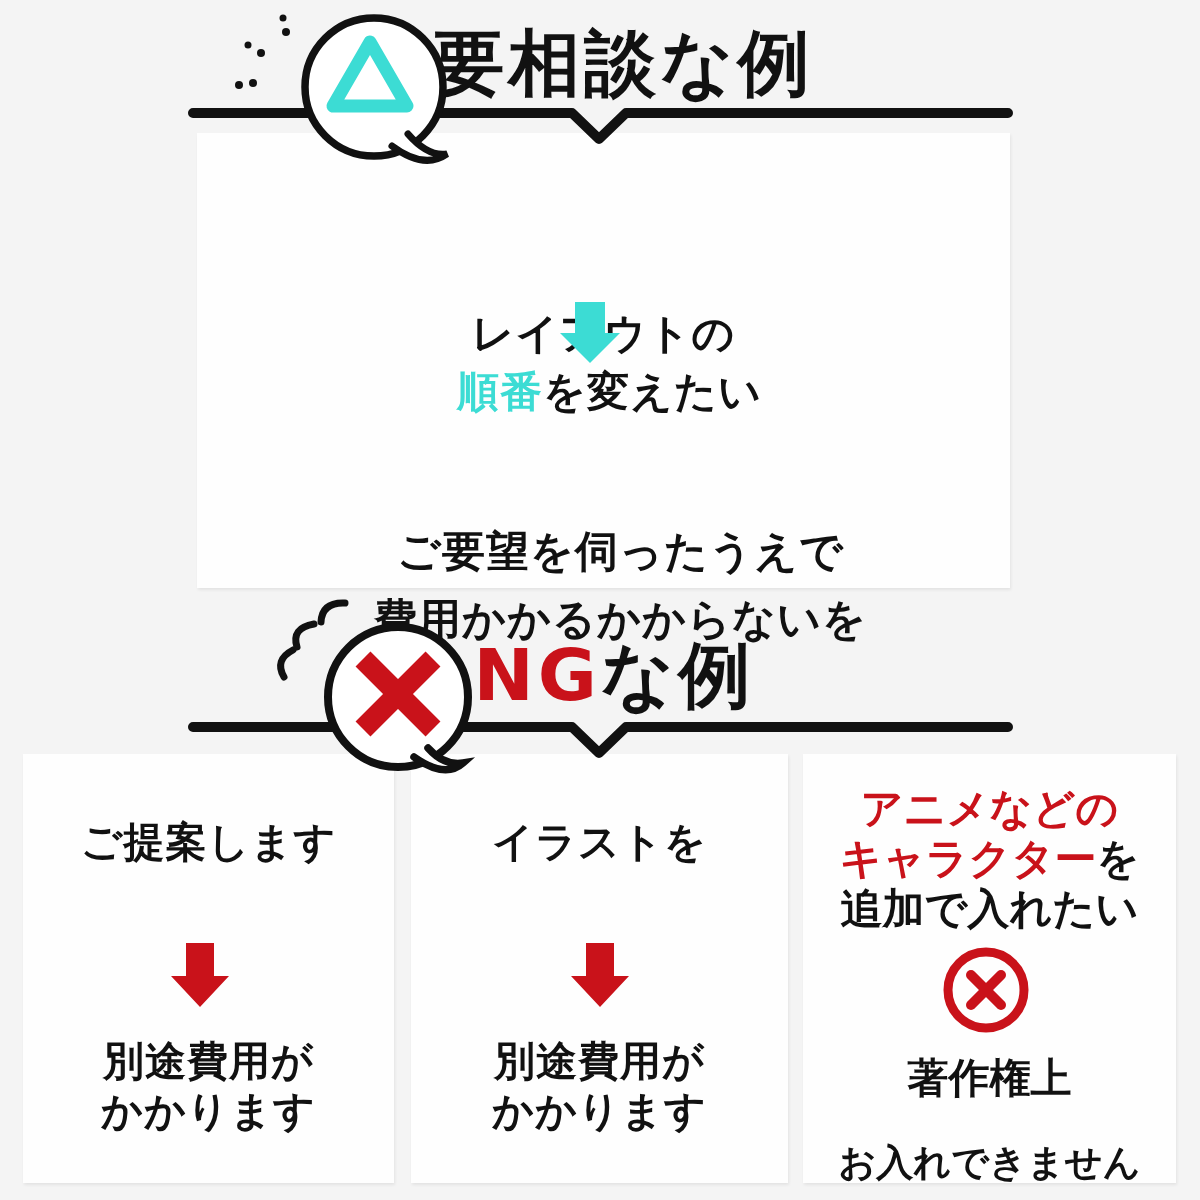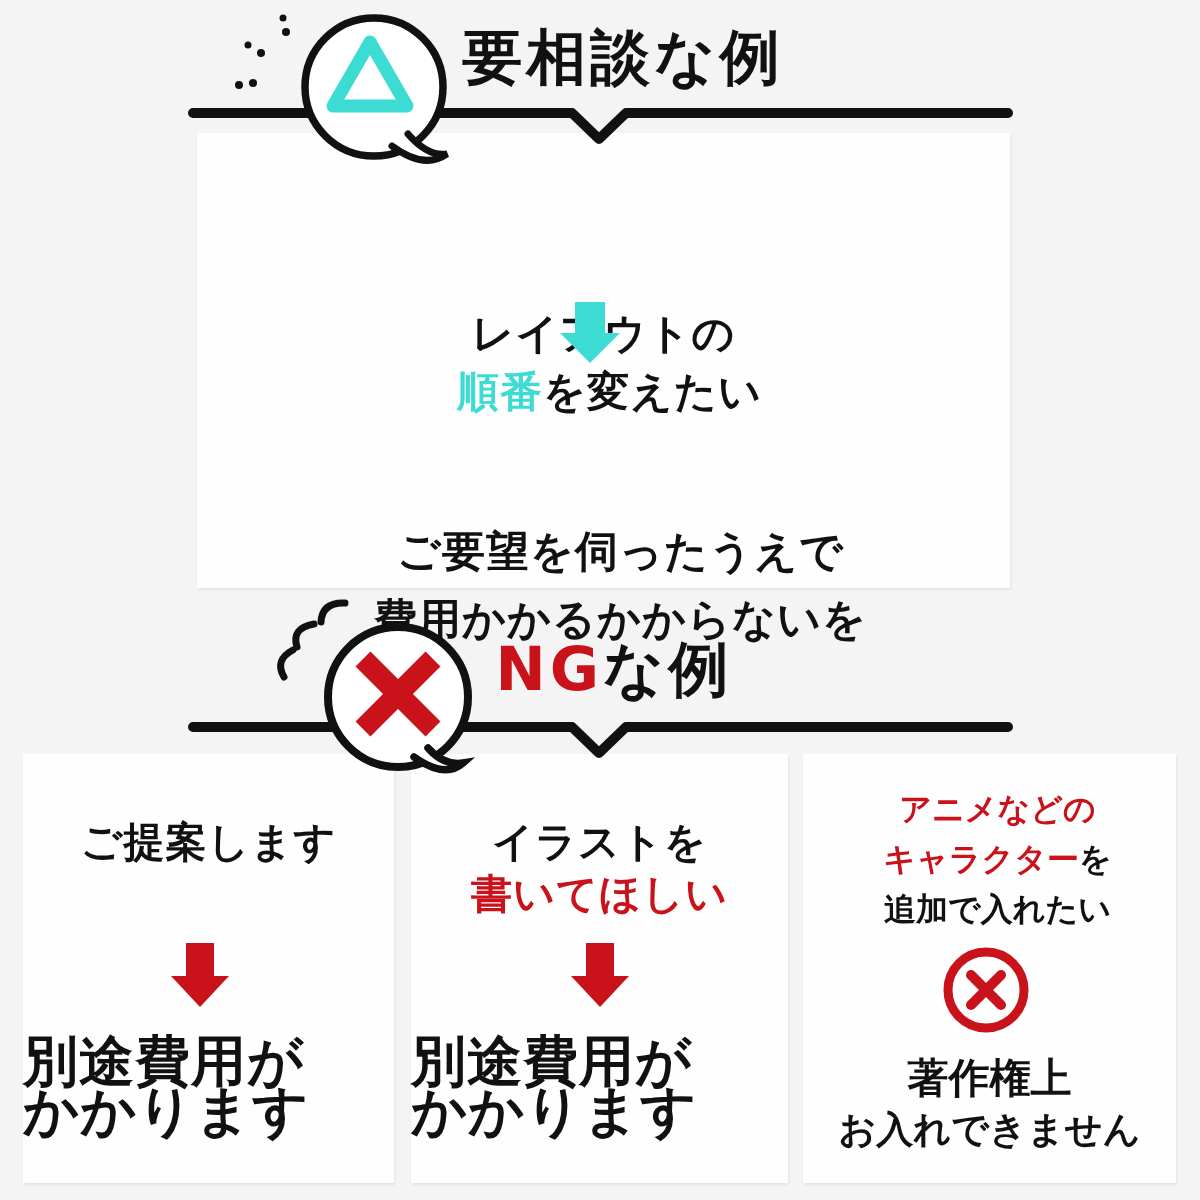--- a/index.html
+++ b/index.html
@@ -23,21 +23,21 @@
   }
   #consult-card{left:197px;top:133px;width:813px;height:455px;}
   #ng-card-pages{left:23px;top:754px;width:371px;height:429px;}
   #ng-card-illustration{left:411px;top:754px;width:377px;height:429px;}
   #ng-card-character{left:803px;top:754px;width:373px;height:429px;}
 
   .section-title{
     position:absolute;
     width:600px;
     text-align:center;
-    font-size:60px;
+    font-size:72px;
     font-weight:800;
     letter-spacing:4px;
     color:var(--ink);
     white-space:nowrap;
     line-height:1.1;
   }
   #consult-title{left:323px;top:24px;}
   #ng-title{left:314px;top:636px;}
   .red-text{color:var(--red);}
   .cyan-text{color:var(--cyan);margin-left:12px;}
@@ -48,32 +48,32 @@
   }
   .ans-block-1{
     position:absolute;left:17px;top:384px;width:813px;
     font-size:43px;line-height:68px;letter-spacing:1px;text-align:center;
   }
   .ng-head-2{
     position:absolute;left:0;top:62px;width:100%;
     font-size:41px;line-height:52px;letter-spacing:1px;text-align:center;
   }
   .ng-head-3{
-    position:absolute;left:8px;top:30px;width:100%;
-    font-size:32px;line-height:50px;letter-spacing:0px;text-align:center;
+    position:absolute;left:0;top:30px;width:100%;
+    font-size:42px;line-height:50px;letter-spacing:0px;text-align:center;
   }
   .ng-result{
     position:absolute;left:0;top:282px;width:100%;
-    font-size:55px;line-height:50px;letter-spacing:1px;text-align:left;
+    font-size:41px;line-height:50px;letter-spacing:1px;text-align:center;
   }
   .ng-result-c{
     position:absolute;left:0;top:298px;width:100%;
     font-size:41px;line-height:52px;letter-spacing:0px;text-align:center;
   }
-  .ng-result-c .small-line{font-size:37px;}
+  .ng-result-c .small-line{font-size:37px;margin-top:33px;}
 
   #deco-svg{
     position:absolute;left:0;top:0;width:1200px;height:1200px;
     z-index:5;pointer-events:none;
   }
   .ink-line{stroke:var(--ink);stroke-width:10;fill:none;stroke-linecap:round;stroke-linejoin:round;}
   .bubble{fill:#ffffff;stroke:var(--ink);}
   .dot{fill:var(--ink);}
   .squiggle{stroke:var(--ink);stroke-width:7;fill:none;stroke-linecap:round;}
   .tri{fill:none;stroke:var(--cyan);stroke-width:13;stroke-linejoin:round;}
@@ -107,21 +107,20 @@
   </div>
   <div class="ng-result">
     <div>別途費用が</div>
     <div>かかります</div>
   </div>
 </div>
 
 <div class="card" id="ng-card-illustration">
   <div class="ng-head-2">
     <div>イラストを</div>
-    <div class="red-text">書いてほしい</div>
   </div>
   <div class="ng-result">
     <div>別途費用が</div>
     <div>かかります</div>
   </div>
 </div>
 
 <div class="card" id="ng-card-character">
   <div class="ng-head-3">
     <div class="red-text">アニメなどの</div>

